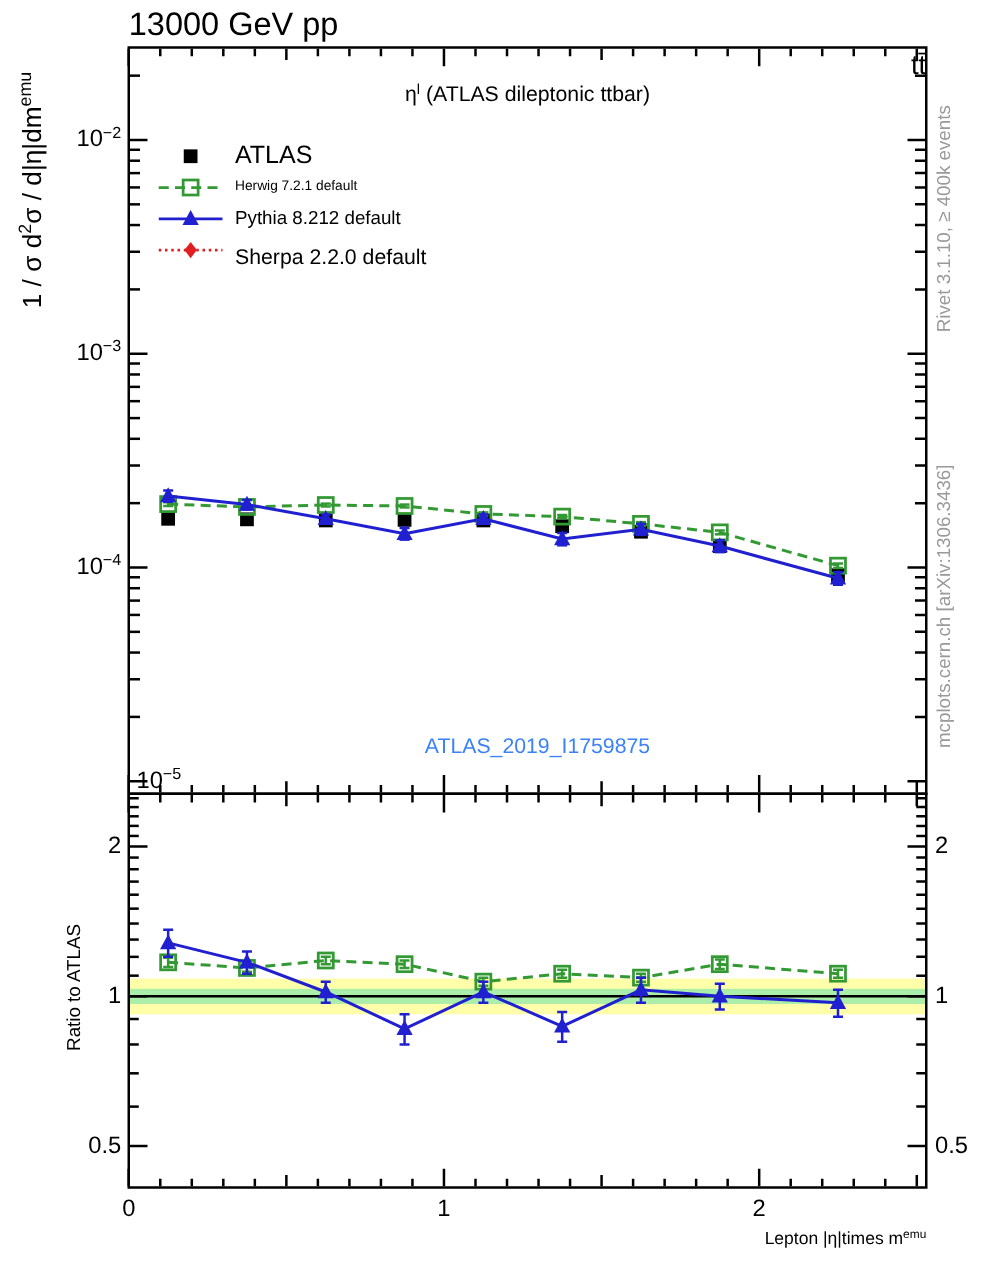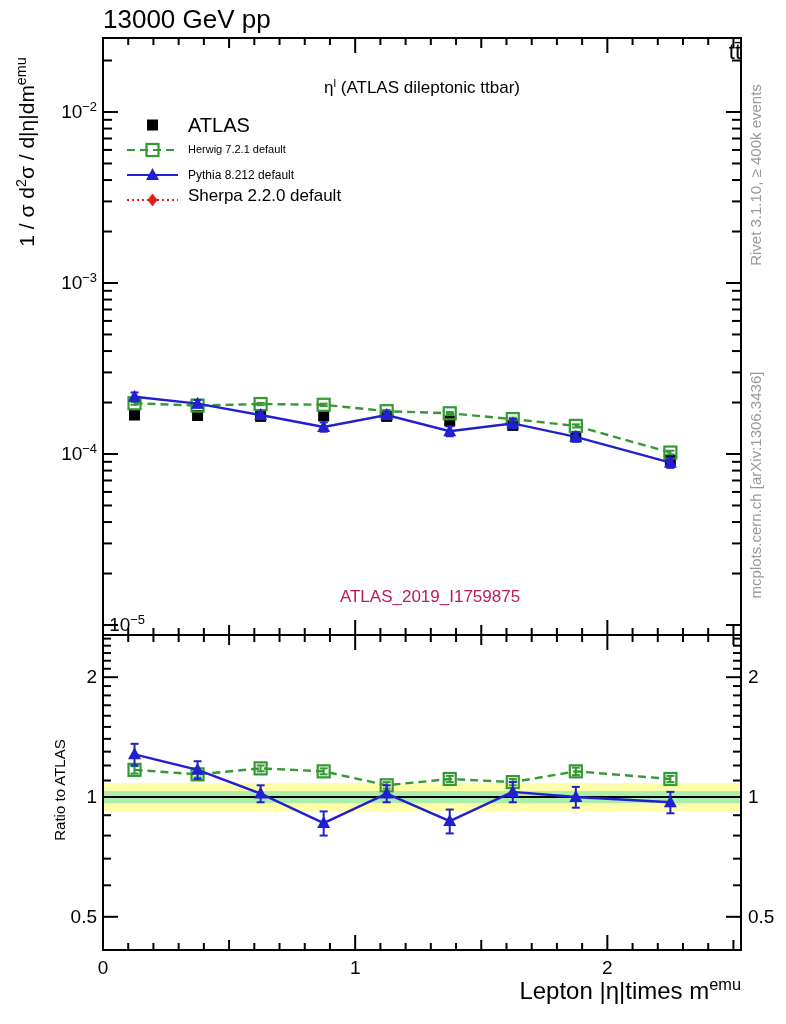--- a/index.html
+++ b/index.html
@@ -3,21 +3,21 @@
 <meta charset="utf-8">
 <style>
   html,body{margin:0;padding:0;background:#ffffff;}
   #stage{position:relative;width:786px;height:1024px;background:#fff;overflow:hidden;
          font-family:"Liberation Sans", sans-serif;color:#000;}
   #plot-svg{position:absolute;left:0;top:0;z-index:1;}
   .lbl{position:absolute;z-index:2;white-space:nowrap;line-height:1.05;}
   .sup{font-size:68%;position:relative;top:-0.55em;}
   .rot{transform-origin:0 0;transform:rotate(-90deg) translate(-50%,0);}
   .gray{color:#999999;}
-  .watermark{color:#be185d;}
+  .watermark{color:#3b82f6;}
   .tickfont{font-size:19px;}
 </style>
 </head>
 <body>
 
 <div id="stage">
   <svg id="plot-svg" width="786" height="1024">
       <defs>
         <clipPath id="clip-main">
           <rect x="103" y="38" width="638" height="597"></rect>
@@ -440,34 +440,34 @@
         <line x1="127" y1="175" x2="178" y2="175" stroke="#2020d0" stroke-width="2.2"></line>
         <path d="M 152.5 168 L 159 180 L 146 180 Z" fill="#2020d0"></path>
         <line x1="127" y1="200" x2="178" y2="200" stroke="#e02020" stroke-width="2.2" stroke-dasharray="2,3"></line>
         <path d="M 152.5 193.5 L 157.5 200 L 152.5 206.5 L 147.5 200 Z" fill="#e02020"></path>
       </g>
     </svg>
 
   <div class="lbl" style="left:103px;top:20px;transform:translate(0,-50%);font-size:26px;">13000 GeV pp</div>
   <div class="lbl" style="left:741px;top:20px;transform:translate(-100%,-50%);font-size:22px;margin-top:32px;">tt̄</div>
 
-  <div class="lbl" style="left:422px;top:76px;transform:translate(-50%,-50%);font-size:17px;margin-top:12px;"><span>η</span><span class="sup">l</span><span> (ATLAS dileptonic ttbar)</span></div>
+  <div class="lbl" style="left:422px;top:76px;transform:translate(-50%,-50%);font-size:17px;"><span>η</span><span class="sup">l</span><span> (ATLAS dileptonic ttbar)</span></div>
   <div class="lbl watermark" style="left:430px;top:597px;transform:translate(-50%,-50%);font-size:17px;">ATLAS_2019_I1759875</div>
 
   <div class="lbl rot" style="left:16px;top:152px;font-size:21px;"><span>1 / σ d</span><span class="sup">2</span><span>σ / d|η|dm</span><span class="sup">emu</span></div>
   <div class="lbl rot" style="left:52px;top:790px;font-size:15px;">Ratio to ATLAS</div>
-  <div class="lbl" style="left:741px;top:991px;transform:translate(-100%,-50%);font-size:24px;"><span>Lepton |η|times m</span><span class="sup">emu</span></div>
+  <div class="lbl" style="left:741px;top:991px;transform:translate(-100%,-50%);font-size:14px;"><span>Lepton |η|times m</span><span class="sup">emu</span></div>
 
   <div class="lbl rot gray" style="left:748px;top:175px;font-size:15px;">Rivet 3.1.10, ≥ 400k events</div>
   <div class="lbl rot gray" style="left:748px;top:485px;font-size:15px;">mcplots.cern.ch [arXiv:1306.3436]</div>
 
   <div class="lbl" style="left:188px;top:125px;transform:translate(0,-50%);font-size:20px;">ATLAS</div>
   <div class="lbl" style="left:188px;top:150px;transform:translate(0,-50%);font-size:11px;">Herwig 7.2.1 default</div>
-  <div class="lbl" style="left:188px;top:175px;transform:translate(0,-50%);font-size:12px;text-align:right;">Pythia 8.212 default</div>
-  <div class="lbl" style="left:188px;top:196px;transform:translate(0,-50%);font-size:17px;">Sherpa 2.2.0 default</div>
+  <div class="lbl" style="left:188px;top:175px;transform:translate(0,-50%);font-size:15px;text-align:right;">Pythia 8.212 default</div>
+  <div class="lbl" style="left:188px;top:206px;transform:translate(0,-50%);font-size:17px;">Sherpa 2.2.0 default</div>
 
   <div id="tick-labels">
       <div class="lbl tickfont" style="left: 97px; top: 112px; transform: translate(-100%, -50%);">10<span class="sup">−2</span></div>
       <div class="lbl tickfont" style="left: 97px; top: 283px; transform: translate(-100%, -50%);">10<span class="sup">−3</span></div>
       <div class="lbl tickfont" style="left: 97px; top: 454px; transform: translate(-100%, -50%);">10<span class="sup">−4</span></div>
       <div class="lbl tickfont" style="left: 97px; top: 625px; transform: translate(-100%, -50%); margin-left: 48px;">10<span class="sup">−5</span></div>
       <div class="lbl tickfont" style="left: 97px; top: 916.81px; transform: translate(-100%, -50%);">0.5</div>
       <div class="lbl tickfont" style="left: 748px; top: 916.81px; transform: translate(0px, -50%);">0.5</div>
       <div class="lbl tickfont" style="left: 97px; top: 797px; transform: translate(-100%, -50%);">1</div>
       <div class="lbl tickfont" style="left: 748px; top: 797px; transform: translate(0px, -50%);">1</div>

